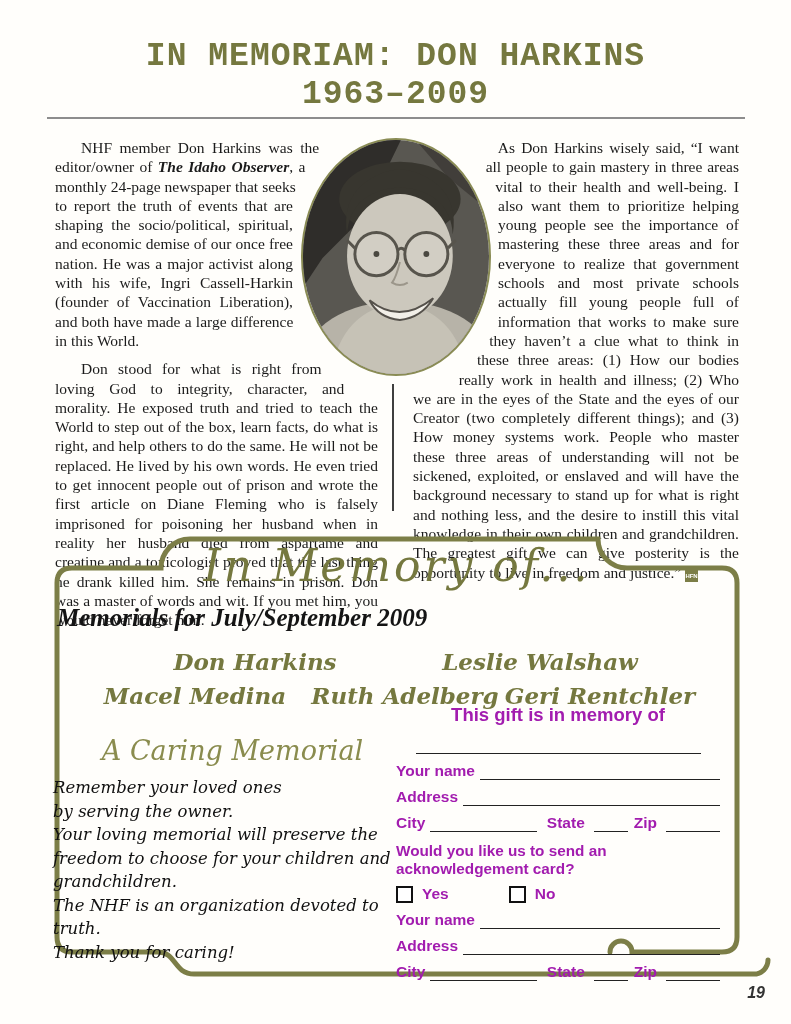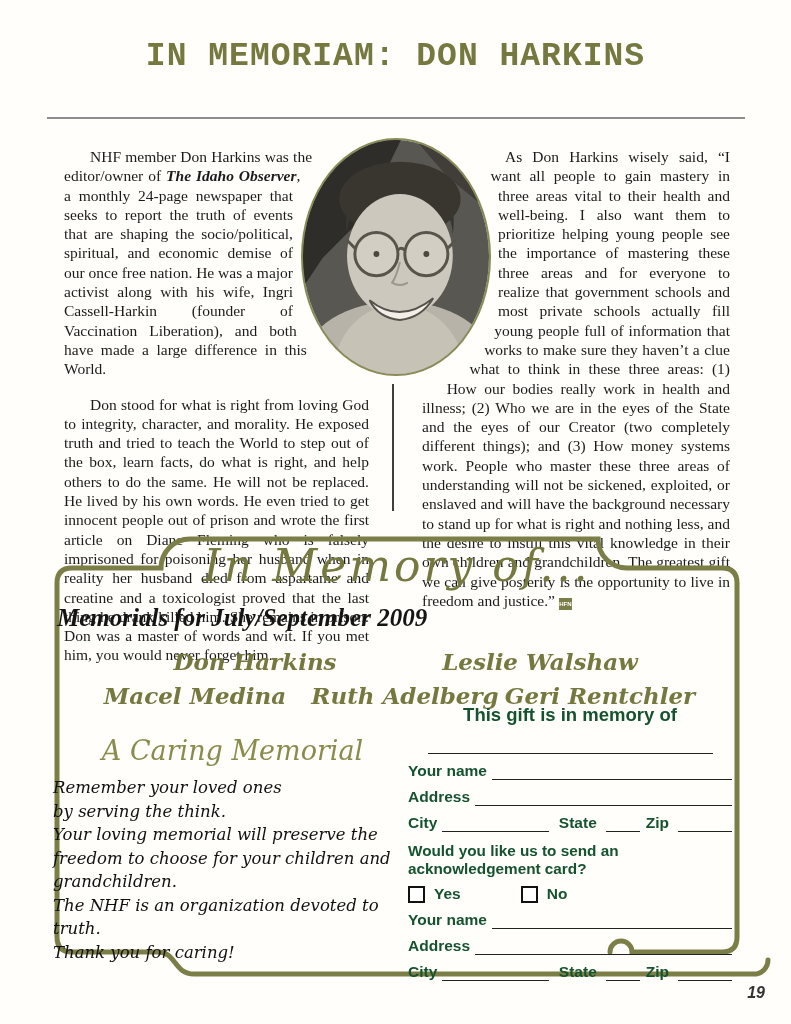--- a/index.html
+++ b/index.html
@@ -17,21 +17,21 @@
   .title-rule { position:absolute; top:117px; left:47px; width:698px; height:2px; background:#8d8d8d; }
 
   
   .col { position:absolute; top:131px; text-align:justify; font-size:15.5px; line-height:19.3px; }
   .col-left  { left:48px;  width:337px; }
   .col-right { left:406px; width:340px; }
   .spacer-r { float:right; width:92px; height:250px;
     shape-outside: ellipse(106px 131px at 103px 126px); shape-margin:6px; }
   .spacer-l { float:left; width:92px; height:250px;
     shape-outside: ellipse(106px 131px at -11px 126px); shape-margin:6px; }
-  .col p { margin:16px; text-indent:26px; }
+  .col p { margin:7px; text-indent:26px; }
   .col-left p + p { margin-top:9px; }
   .obs-em { font-style:italic; font-weight:bold; }
 
   .photo { position:absolute; left:301px; top:138px; width:190px; height:238px;
     border-radius:50%; overflow:hidden; border:2px solid #8a8c55; box-sizing:border-box; }
   .photo svg { display:block; }
 
   .col-divider { position:absolute; left:392px; top:384px; width:2px; height:127px; background:#3f3f3f; }
 
   .endmark { display:inline-block; width:13px; height:12px; background:#7C7E47; color:#ffffff;
@@ -53,22 +53,22 @@
   .n1b { top:648px; left:400px; width:280px; }
   .n2a { top:682px; left:60px;  width:270px; }
   .n2b { top:682px; left:300px; width:210px; }
   .n2c { top:682px; left:480px; width:240px; }
 
   .caring-title { position:absolute; top:735px; left:65px; width:335px; text-align:center;
     font-family:"DejaVu Serif", serif; font-style:italic; font-size:27px; color:#8a8c4e; }
   .caring-lines { position:absolute; top:776px; left:53px; width:360px; 
     font-family:"DejaVu Serif", serif; font-style:italic; font-size:16.5px; line-height:23.5px; color:#111; }
 
-  .gift-form { position:absolute; left:408px; top:704px; width:324px;
-    font-family:"Liberation Sans", sans-serif; font-size:15.5px; font-weight:bold; color:#14532d; }
+  .gift-form { position:absolute; left:396px; top:704px; width:324px;
+    font-family:"Liberation Sans", sans-serif; font-size:15.5px; font-weight:bold; color:#a21caf; }
   .form-header { text-align:center; font-size:18.5px; margin-bottom:6px; }
   .memory-line { width:285px; margin:12px auto 2px auto; border-bottom:1.6px solid #222; height:15px; }
   .frow { display:flex; align-items:flex-end; margin-top:8px; }
   .frow .lbl { margin-right:5px; white-space:nowrap; }
   .grow { flex:1; border-bottom:1.6px solid #222; height:14px; }
   .wstate { width:34px; border-bottom:1.6px solid #222; height:14px; margin:0 6px 0 4px; }
   .wzip { width:54px; border-bottom:1.6px solid #222; height:14px; margin-left:4px; }
   .mlr { margin:0 8px 0 10px; }
   .q { margin-top:10px; font-size:15.3px; line-height:18px; }
   .yn { display:flex; gap:60px; margin-top:7px; align-items:center; }
@@ -82,20 +82,21 @@
   .page-number { position:absolute; top:984px; left:715px; width:50px; text-align:right;
     font-family:"Liberation Sans", sans-serif; font-style:italic; font-weight:bold;
     font-size:16px; color:#333; }
 </style>
 </head>
 <body>
 
 <div class="page">
 
   <div class="title-line t1">IN MEMORIAM: DON HARKINS</div>
+  <div class="title-line t2">1963–2009</div>
   <div class="title-rule"></div>
 
   <div class="col col-left">
     <div class="spacer-r"></div>
     <p><span>NHF member Don Harkins was the editor/owner of </span><span class="obs-em">The Idaho Observer</span><span>, a monthly 24-page newspaper that seeks to report the truth of events that are shaping the socio/political, spiritual, and economic demise of our once free nation.  He was a major activist along with his wife, Ingri Cassell-Harkin (founder of Vaccination Liberation), and both have made a large difference in this World.</span></p>
     <p>Don stood for what is right from loving God to integrity, character, and morality.  He exposed truth and tried to teach the World to step out of the box, learn facts, do what is right, and help others to do the same.  He will not be replaced. He lived by his own words. He even tried to get innocent people out of prison and wrote the first article on Diane Fleming who is falsely imprisoned for poisoning her husband when in reality her husband died from aspartame and creatine and a toxicologist proved that the last thing he drank killed him. She remains in prison. Don was a master of words and wit. If you met him, you would never forget him.</p>
   </div>
 
   <div class="col col-right">
     <div class="spacer-l"></div>
@@ -136,21 +137,21 @@
 
   <div class="mem-name n1b">Leslie Walshaw</div>
   <div class="mem-name n1a">Don Harkins</div>
   <div class="mem-name n2a">Macel Medina</div>
   <div class="mem-name n2b">Ruth Adelberg</div>
   <div class="mem-name n2c">Geri Rentchler</div>
 
   <div class="caring-title">A Caring Memorial</div>
   <div class="caring-lines">
     <div>Remember your loved ones</div>
-    <div>by serving the think.</div>
+    <div>by serving the owner.</div>
     <div>Your loving memorial will preserve the</div>
     <div>freedom to choose for your children and</div>
     <div>grandchildren.</div>
     <div>The NHF is an organization devoted to truth.</div>
     <div>Thank you for caring!</div>
   </div>
 
   <div class="gift-form">
     <div class="form-header">This gift is in memory of</div>
     <div class="memory-line"></div>

